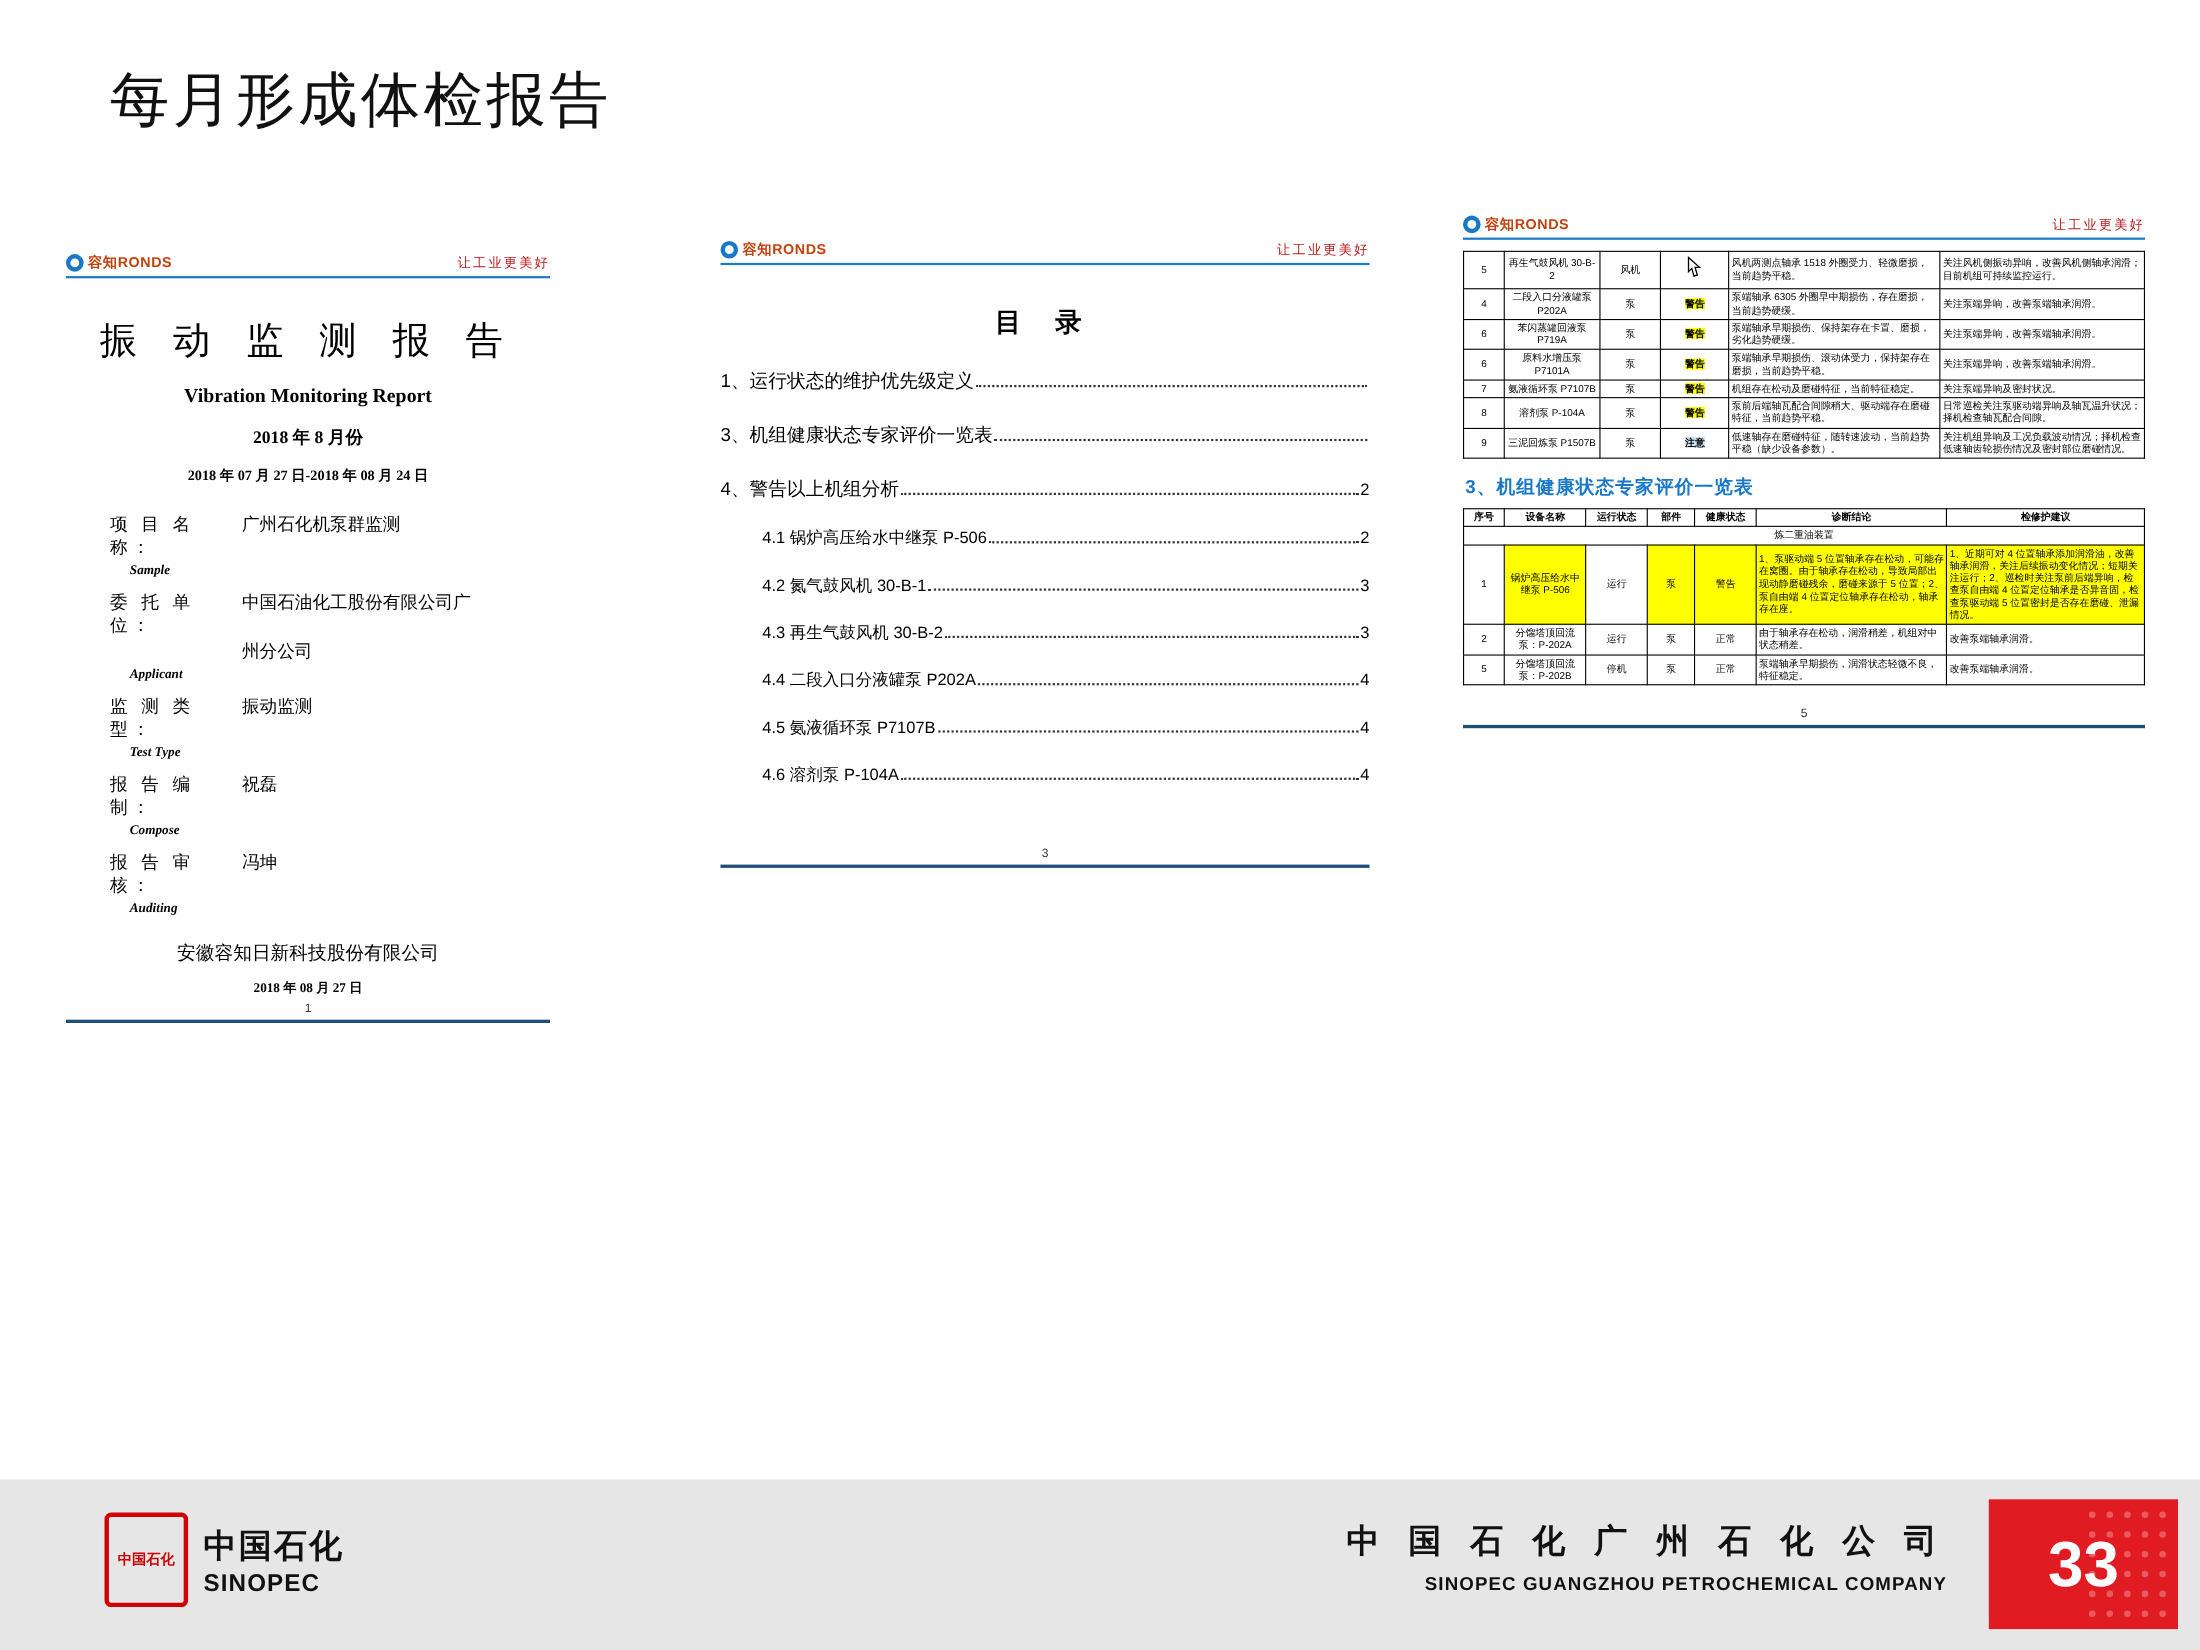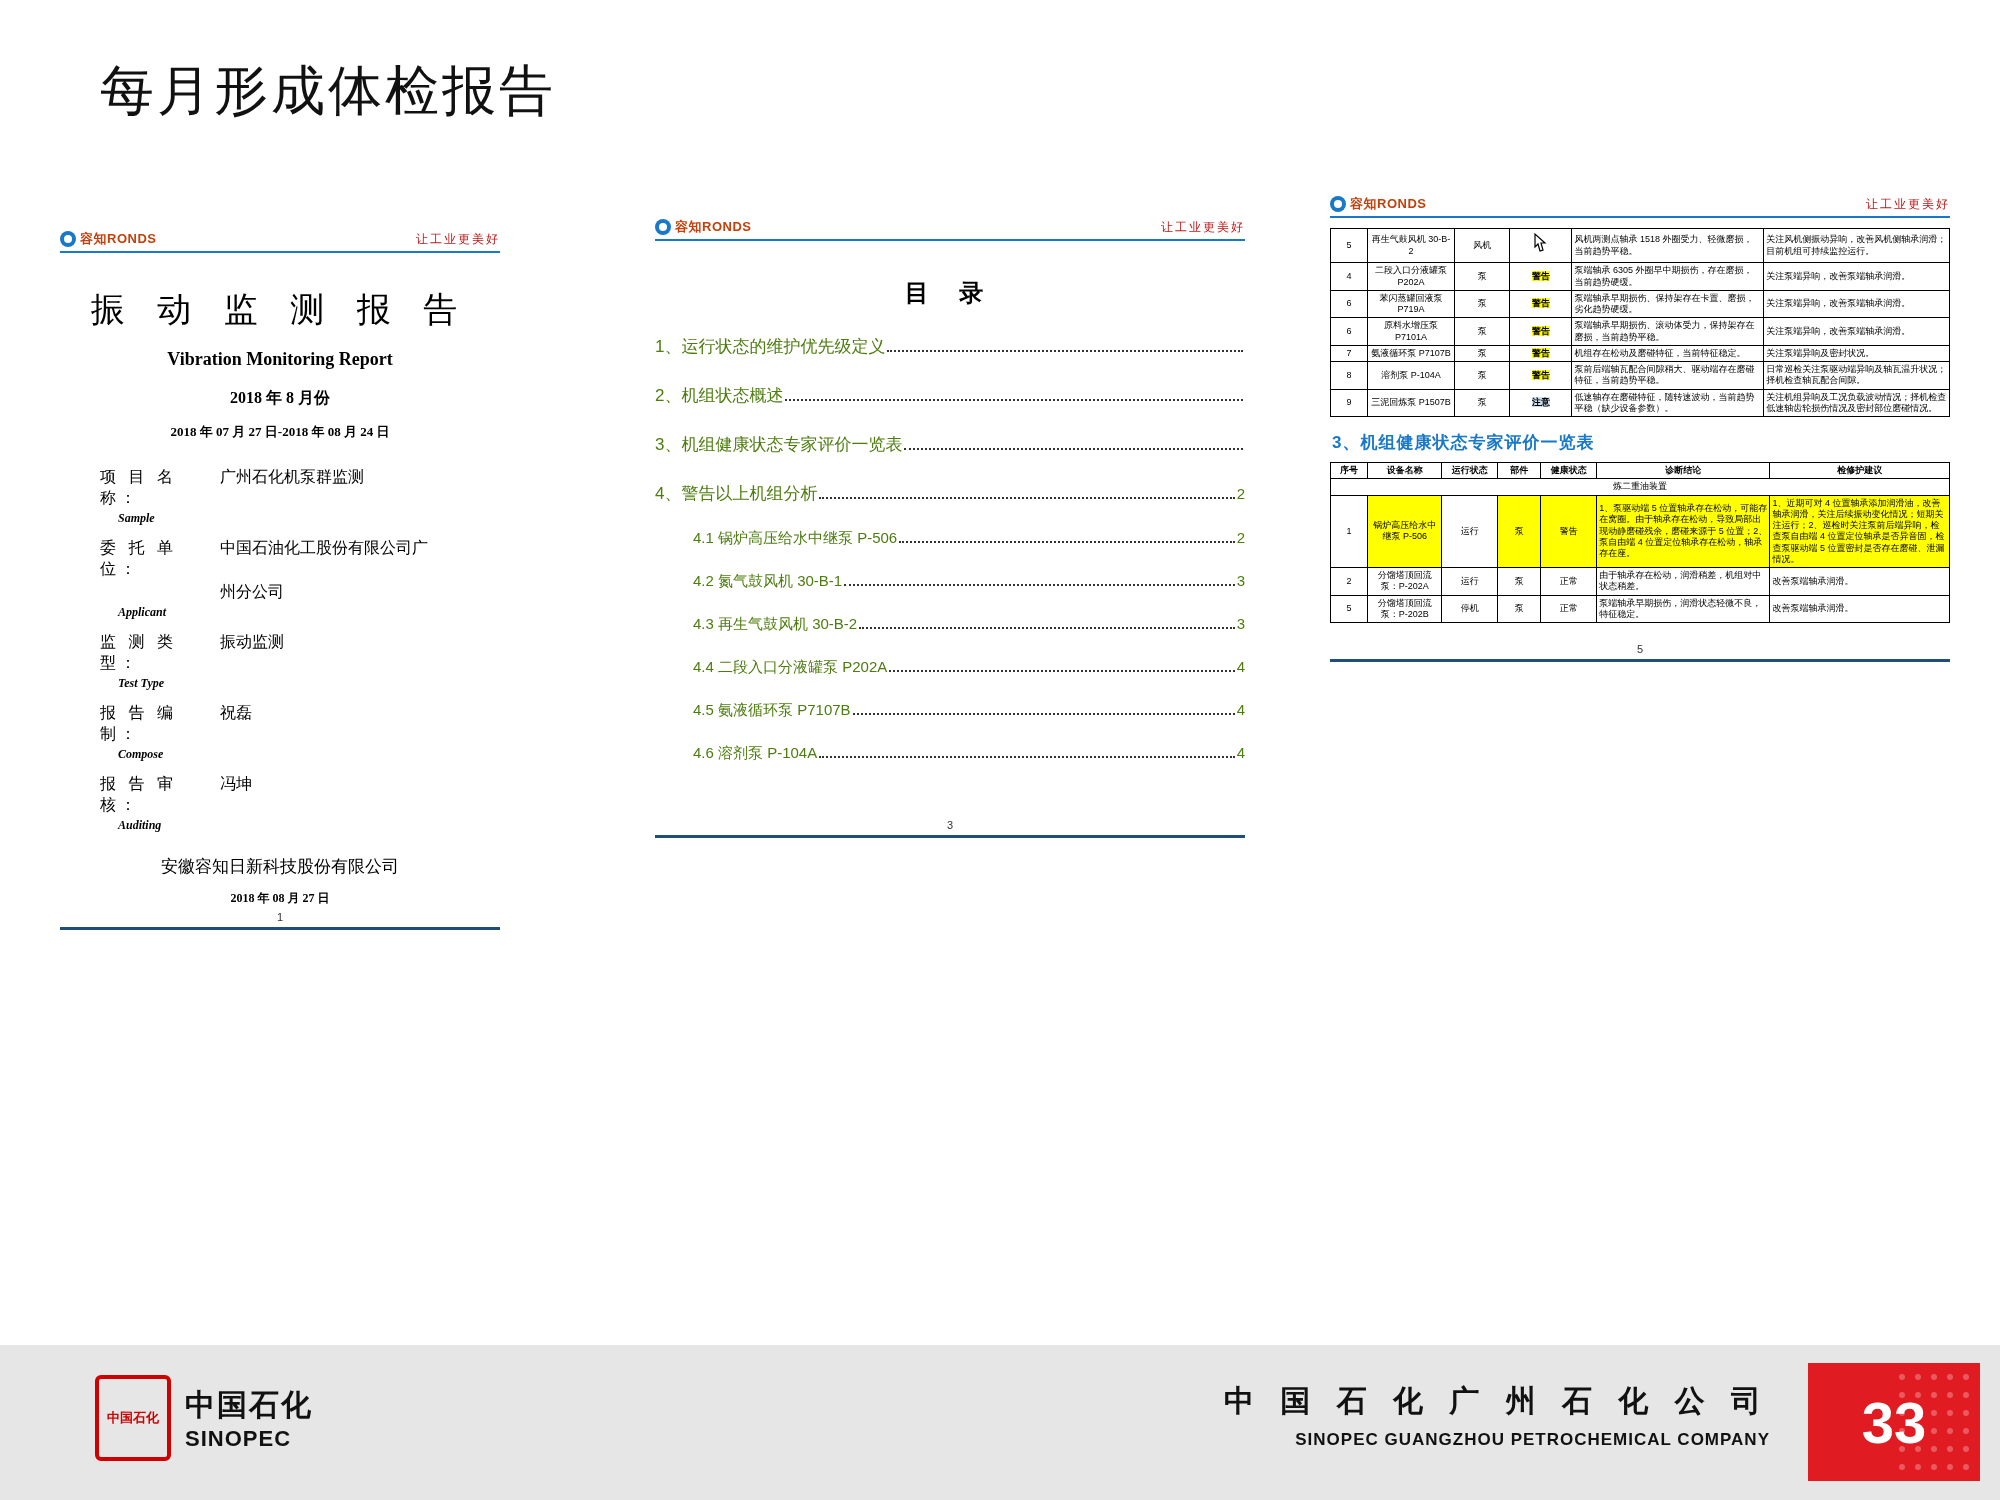--- a/index.html
+++ b/index.html
@@ -64,21 +64,21 @@
   #page1 .company{text-align:center;font-size:17px;margin-top:22px;color:#000;}
   #page1 .cdate{text-align:center;font-family:"Liberation Serif", serif;font-size:12px;font-weight:bold;margin-top:12px;color:#000;}
   #page1 .footrule{margin-top:40px;}
 
   
   #page2{left:655px;top:218px;width:590px;height:760px;}
   #page2 .toctitle{
     text-align:center;font-size:24px;font-weight:bold;letter-spacing:12px;margin-top:36px;color:#000;
   }
   #page2 .tocitem{
-    display:flex;align-items:baseline;font-size:17px;color:#4d7c0f;margin-top:26px;
+    display:flex;align-items:baseline;font-size:17px;color:#000000;margin-top:26px;
   }
   #page2 .tocitem.sub{font-size:15px;margin-left:38px;margin-top:24px;}
   #page2 .tocitem .lbl{white-space:nowrap;}
   #page2 .tocitem .leader{
     flex:1;border-bottom:2px dotted #333;margin:0 2px 5px 2px;height:0;
   }
   #page2 .tocitem .pg{white-space:nowrap;font-size:15px;}
   #page2 .footrule{margin-top:58px;}
 
   
@@ -200,25 +200,20 @@
       <span class="txt">容知RONDS</span>
     </div>
     <div class="slogan">让工业更美好</div>
   </div>
   <div class="headrule"></div>
 
   <div class="toctitle">目  录</div>
 
   <div class="tocitem">
     <span class="lbl">1、运行状态的维护优先级定义</span>
-    <span class="leader"></span>
-    <span class="pg"></span>
-  </div>
-  <div class="tocitem">
-    <span class="lbl">2、机组状态概述</span>
     <span class="leader"></span>
     <span class="pg"></span>
   </div>
   <div class="tocitem">
     <span class="lbl">3、机组健康状态专家评价一览表</span>
     <span class="leader"></span>
     <span class="pg"></span>
   </div>
   <div class="tocitem">
     <span class="lbl">4、警告以上机组分析</span>

